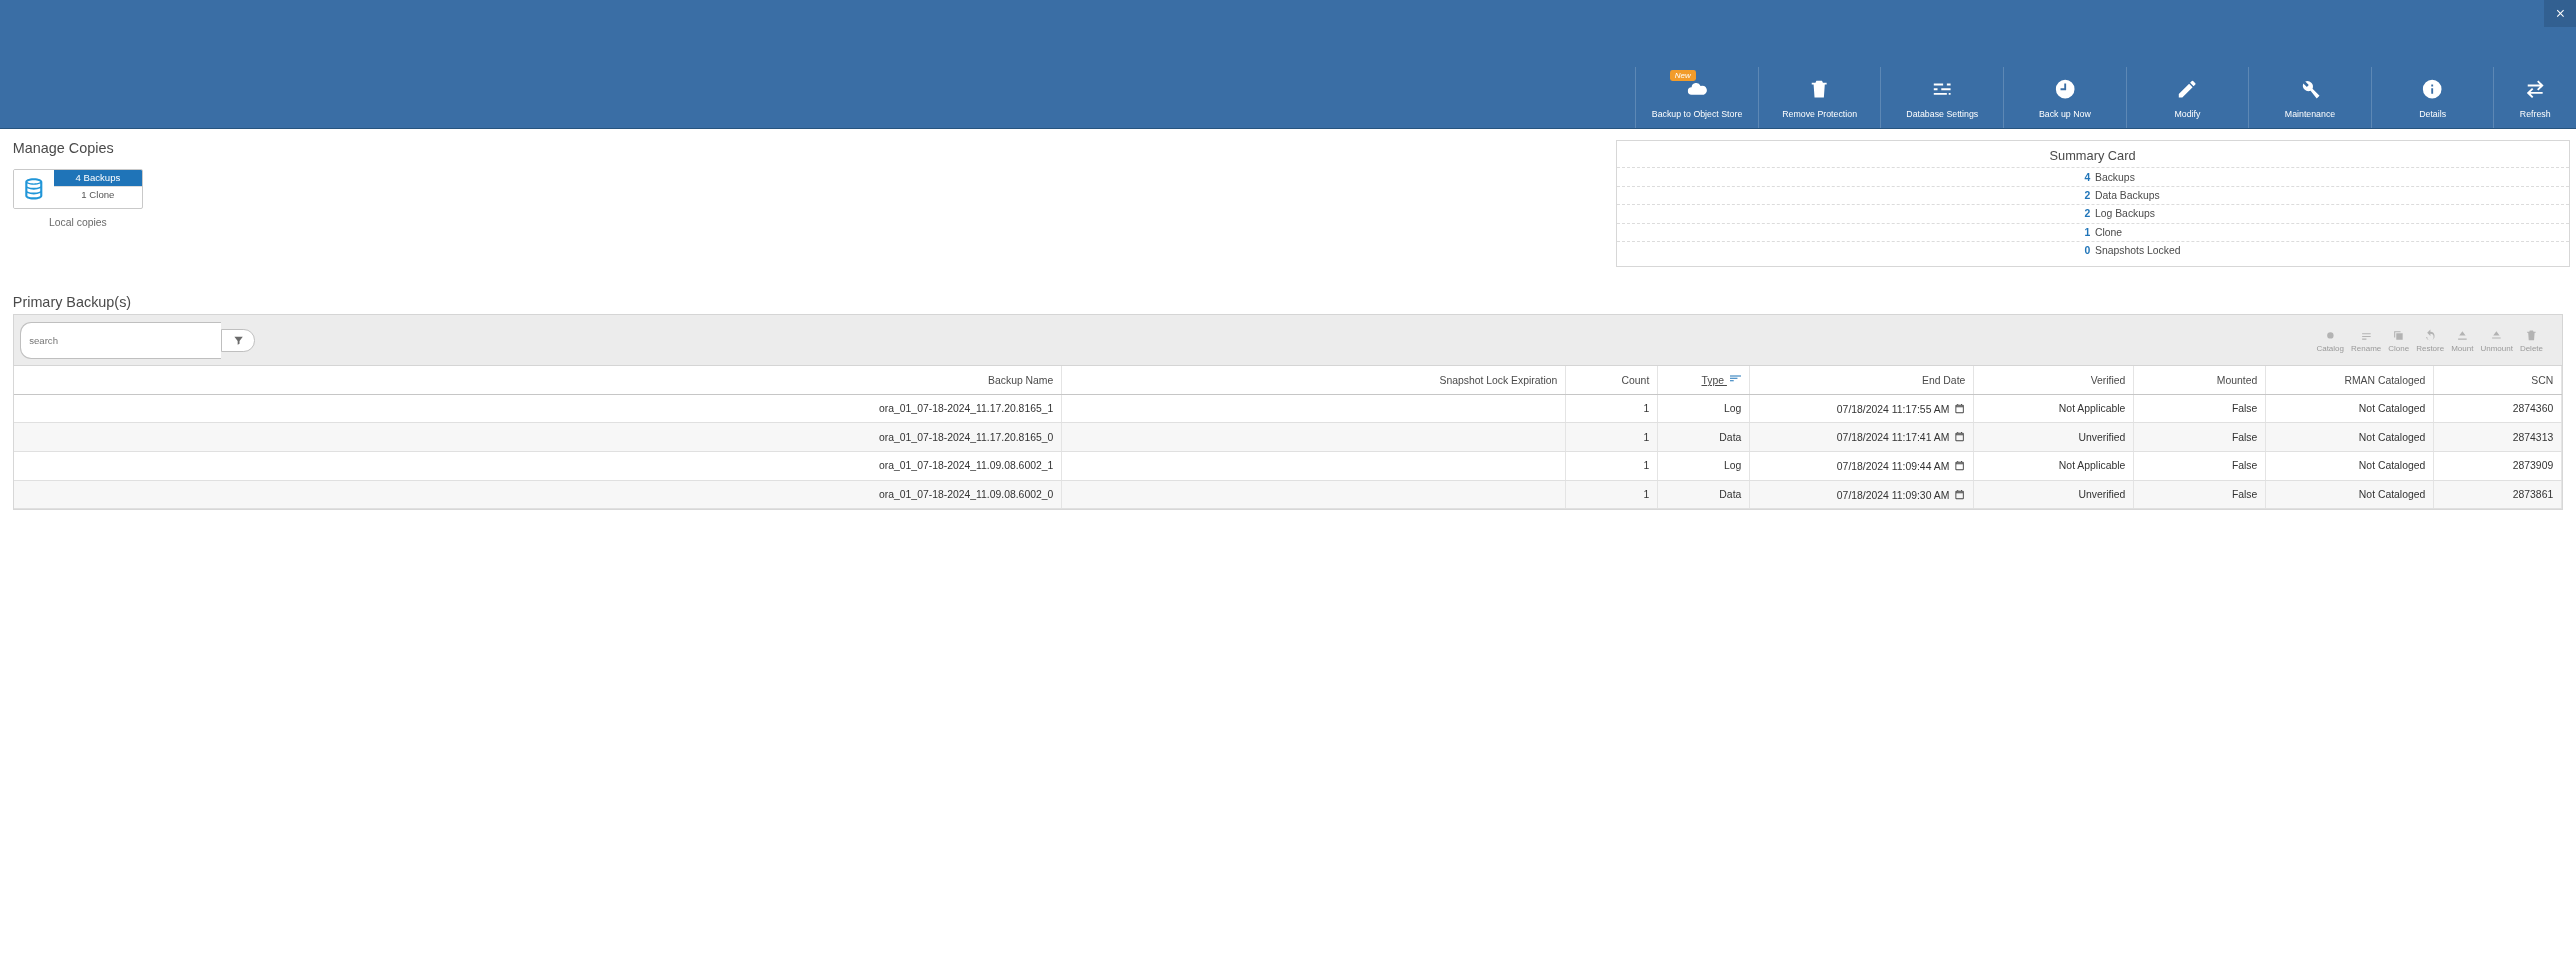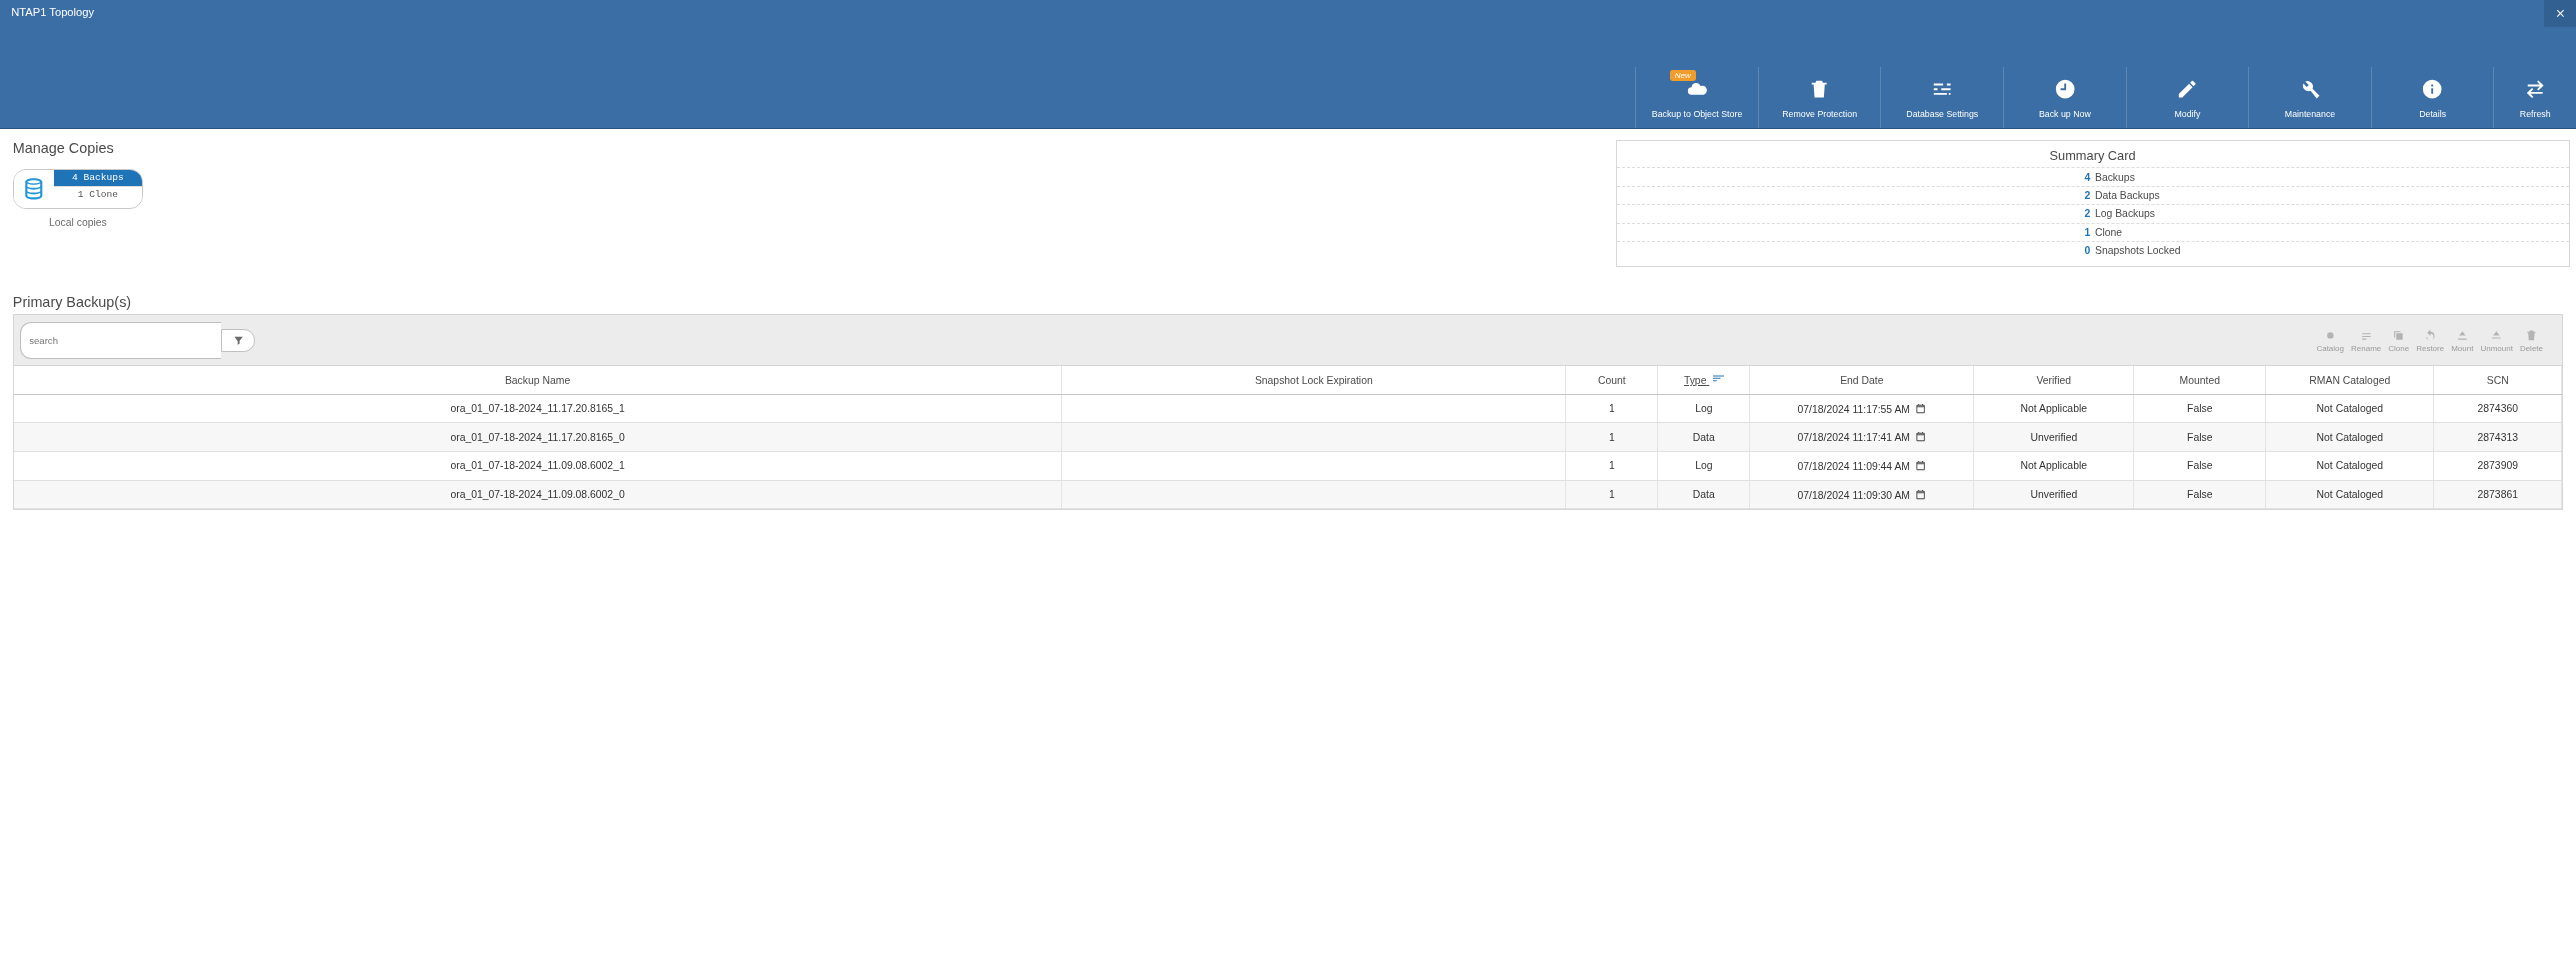--- a/index.html
+++ b/index.html
@@ -100,24 +100,23 @@
 
   
   .copies-tile {
     display: inline-block;
     text-align: center;
   }
   .copies-box {
     display:flex;
     align-items:stretch;
     border:0.8px solid #c9c9c9;
-    border-radius:13px;
+    border-radius:2px;
     overflow:hidden;
     height:38px;
-    font-family:Liberation Mono, monospace;
   }
   .copies-box .db-ico {
     width:40px;
     display:flex;
     align-items:center;
     justify-content:center;
     background:#fff;
   }
   .copies-box .db-ico svg { width:25.6px; height:25.6px; fill:#2196d8; }
   .copies-box .chips {
@@ -220,21 +219,21 @@
     border:0.8px solid #d7d7d7;
     border-top:none;
   }
   .grid table {
     width:100%;
     border-collapse:collapse;
     table-layout:fixed;
   }
   .grid th, .grid td {
     font-size:10.4px;
-    text-align:center;
+    text-align:right;
     padding:8px 8px;
     border-bottom:0.8px solid #e0e0e0;
     border-right:0.8px solid #e4e4e4;
     overflow-wrap:break-word;
   }
   .grid th {
     background:#fff;
     color:#4a4a4a;
     font-weight:400;
     border-bottom:0.8px solid #c6c6c6;
@@ -307,21 +306,20 @@
     <symbol id="ico-mount" viewBox="0 0 24 24">
         <path d="M4 18h16v2H4zM12 4l6 8H6z"></path>
       </symbol>
     <symbol id="ico-eject" viewBox="0 0 24 24">
         <path d="M4 16h16v2H4zM12 4l6 8H6z"></path>
       </symbol>
   </defs>
 </svg>
 
 <div class="titlebar">
-  <div class="title">NTAP1 Topology</div>
   <div class="close-x">
     <svg viewBox="0 0 16 16" width="12.8" height="12.8">
         <use href="#ico-close"></use>
       </svg>
   </div>
   <div class="toolbar" id="toolbar">
       <div class="tool-btn">
         <span class="badge-new">New</span>
         <div class="ico">
           <svg viewBox="0 0 28 28" width="22.4" height="22.4">

